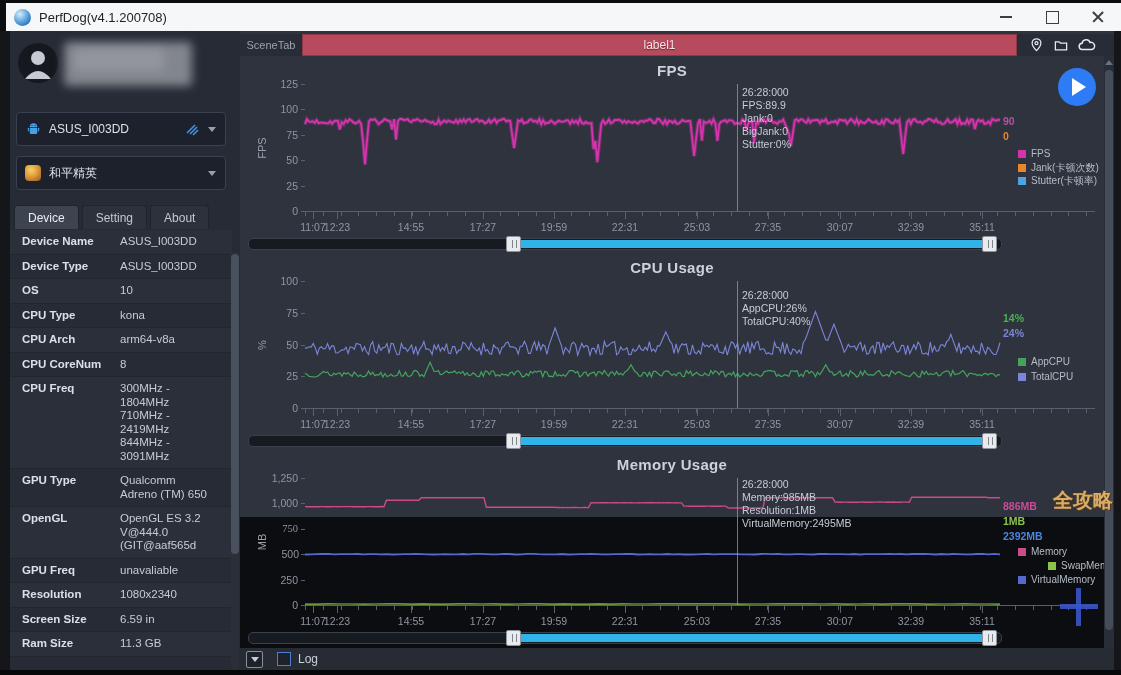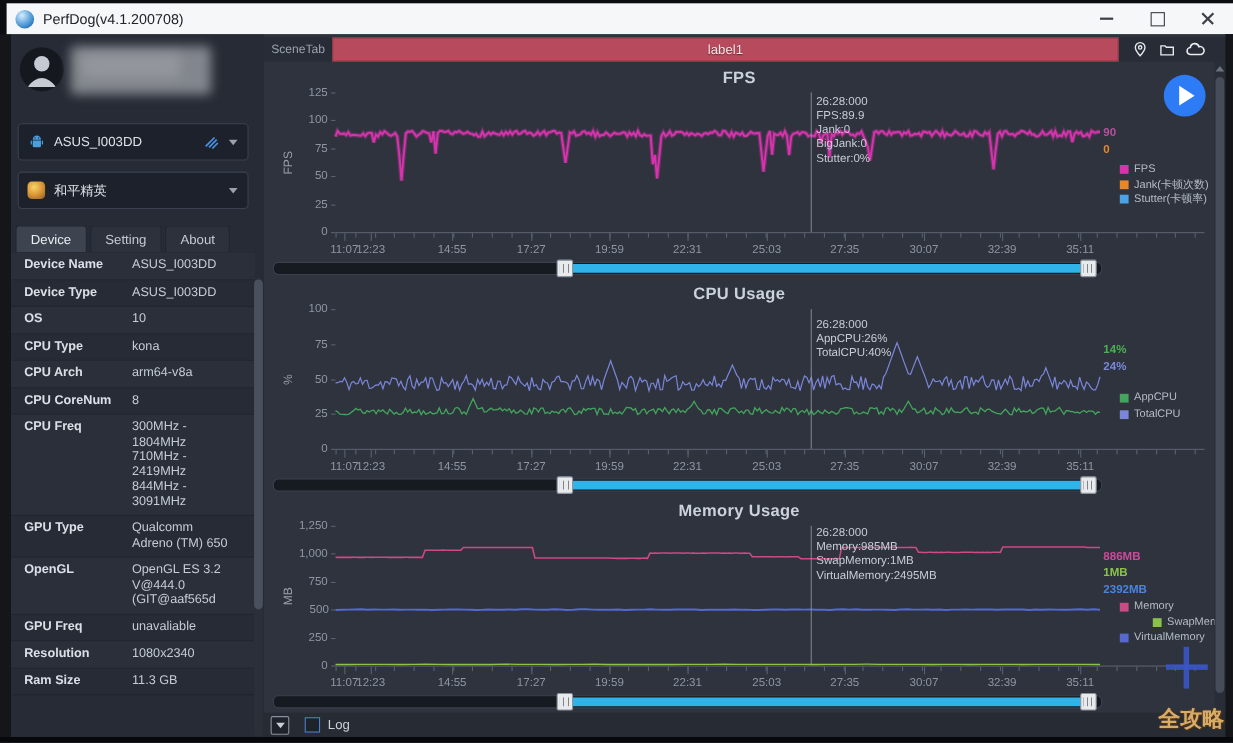--- a/index.html
+++ b/index.html
@@ -35,21 +35,21 @@
   #info-table{left:0;top:199px;width:222px;}
   .it-header{display:flex;background:#313845;height:22px;align-items:center;font-size:12px;color:#d9dee6;font-weight:bold;}
   .it-row{display:flex;font-size:11.5px;border-bottom:1px solid #21262f;}
   .it-label{width:108px;padding:5px 0 5px 12px;color:#dbe0e8;font-weight:bold;box-sizing:border-box;}
   .it-value{flex:1;padding:5px 2px 5px 2px;color:#c6ccd6;line-height:13.5px;}
   .it-row:nth-child(odd){background:#2a2f3a;}
   .it-row:nth-child(even){background:#262b35;}
   #sb-scroll{left:221px;top:221px;width:8px;height:418px;background:#2a2f38;border-radius:4px;}
   #sb-thumb{left:0;top:2px;width:8px;height:300px;background:#4a515e;border-radius:4px;}
   
-  #main{left:240px;top:31px;width:881px;height:639px;background:#2e333e;}
+  #main{left:240px;top:31px;width:881px;height:486px;background:#2e333e;}
   #scene-bar{left:0;top:3px;width:881px;height:22px;display:flex;align-items:center;background:#272c36;}
   #scene-tab-label{width:62px;text-align:center;font-size:11px;color:#9ba2ae;}
   #scene-label-bar{width:713px;height:20px;background:#b74a5c;border:1px solid #8e3945;display:flex;align-items:center;justify-content:center;
     color:#f3e8ea;font-size:12px;text-shadow:0 1px 1px rgba(60,10,20,.6);}
   #scene-icons{display:flex;align-items:center;gap:9px;margin-left:12px;}
   .scene-icon svg{display:block;}
   
   .chart-block{left:0;width:864px;height:197px;}
   .c0{top:25px;} .c1{top:222px;} .c2{top:419px;}
   .chart-title{left:0;top:6px;width:864px;text-align:center;font-size:15px;font-weight:600;color:#ccd2dc;letter-spacing:.3px;}
@@ -219,20 +219,26 @@
         <div class="it-row">
           <div class="it-label">GPU Freq</div>
           <div class="it-value">
             <div>unavaliable</div>
           </div>
         </div>
         <div class="it-row">
           <div class="it-label">Resolution</div>
           <div class="it-value">
             <div>1080x2340</div>
+          </div>
+        </div>
+        <div class="it-row">
+          <div class="it-label">Screen Size</div>
+          <div class="it-value">
+            <div>6.59 in</div>
           </div>
         </div>
         <div class="it-row">
           <div class="it-label">Ram Size</div>
           <div class="it-value">
             <div>11.3 GB</div>
           </div>
         </div>
       </div>
   </div>
@@ -489,21 +495,21 @@
     </div>
   <div class="abs chart-block c2">
       <div class="abs chart-title">Memory Usage</div>
       <div class="abs ylab" style="left: 22px; top: 91.5px;">MB</div>
       <div class="abs ytick" style="left: 0px; top: 149px;">0</div>
       <div class="abs" style="left: 61px; top: 155px; width: 4px; height: 1px; background: rgb(90, 97, 110);"></div>
       <div class="abs ytick" style="left: 0px; top: 123.6px;">250</div>
       <div class="abs" style="left: 61px; top: 129.6px; width: 4px; height: 1px; background: rgb(90, 97, 110);"></div>
       <div class="abs ytick" style="left: 1px; top: 98.2px;">500</div>
       <div class="abs" style="left: 61px; top: 104.2px; width: 4px; height: 1px; background: rgb(90, 97, 110);"></div>
-      <div class="abs ytick" style="left: 0px; top: 72.8px;">750</div>
+      <div class="abs ytick" style="left: 0px; top: 72.8px; font-family: Liberation Serif, serif;">750</div>
       <div class="abs" style="left: 61px; top: 78.8px; width: 4px; height: 1px; background: rgb(90, 97, 110);"></div>
       <div class="abs ytick" style="left: 0px; top: 47.4px;">1,000</div>
       <div class="abs" style="left: 61px; top: 53.4px; width: 4px; height: 1px; background: rgb(90, 97, 110);"></div>
       <div class="abs ytick" style="left: 0px; top: 22px;">1,250</div>
       <div class="abs" style="left: 61px; top: 28px; width: 4px; height: 1px; background: rgb(90, 97, 110);"></div>
       <div class="abs axis-line" style="left: 65px; top: 155px; width: 790px;"></div>
       <div class="abs tickmark" style="left: 65px; top: 156px; height: 4px;"></div>
       <div class="abs tickmark" style="left: 82.75px; top: 156px; height: 4px;"></div>
       <div class="abs tickmark" style="left: 100.5px; top: 156px; height: 4px;"></div>
       <div class="abs tickmark" style="left: 118.25px; top: 156px; height: 4px;"></div>
@@ -572,21 +578,21 @@
       <div class="abs xtick" style="left: 716px; top: 165px;">35:11</div>
       <svg width="695" height="127" viewBox="0 0 695 127" style="position: absolute; left: 65px; top: 28px; overflow: visible;">
         <polyline points="0.0,76.5 5.8,76.3 11.7,76.2 17.5,76.0 23.4,75.9 29.2,76.3 35.0,76.1 40.9,76.2 46.7,76.2 52.6,76.0 58.4,76.4 64.2,76.2 70.1,76.2 75.9,76.3 81.8,76.2 87.6,76.5 93.4,76.4 99.3,76.2 105.1,76.1 111.0,76.0 116.8,76.2 122.6,76.4 128.5,76.5 134.3,76.4 140.2,76.1 146.0,76.3 151.8,76.4 157.7,76.0 163.5,76.3 169.4,75.9 175.2,75.9 181.1,76.2 186.9,76.4 192.7,76.3 198.6,75.9 204.4,76.0 210.3,76.5 216.1,76.3 221.9,75.9 227.8,75.9 233.6,76.2 239.5,76.3 245.3,76.4 251.1,76.3 257.0,76.0 262.8,76.5 268.7,76.3 274.5,76.2 280.3,76.2 286.2,75.9 292.0,76.2 297.9,76.4 303.7,76.4 309.5,76.1 315.4,76.1 321.2,76.0 327.1,76.0 332.9,76.5 338.7,76.3 344.6,76.2 350.4,76.4 356.3,76.3 362.1,76.0 367.9,76.4 373.8,76.2 379.6,76.5 385.5,76.5 391.3,76.3 397.1,76.1 403.0,76.0 408.8,76.4 414.7,76.1 420.5,76.1 426.3,76.2 432.2,76.1 438.0,76.3 443.9,76.4 449.7,76.5 455.5,76.0 461.4,75.9 467.2,76.2 473.1,75.9 478.9,76.4 484.7,76.3 490.6,76.2 496.4,76.2 502.3,76.4 508.1,76.5 513.9,76.0 519.8,75.9 525.6,76.2 531.5,76.2 537.3,76.1 543.2,76.3 549.0,76.0 554.8,76.5 560.7,76.2 566.5,76.2 572.4,76.1 578.2,76.2 584.0,76.0 589.9,76.1 595.7,76.0 601.6,76.4 607.4,76.0 613.2,76.0 619.1,76.0 624.9,76.1 630.8,76.5 636.6,76.0 642.4,76.3 648.3,76.0 654.1,76.2 660.0,76.3 665.8,76.4 671.6,76.0 677.5,75.9 683.3,76.3 689.2,75.9 695.0,76.4" fill="none" stroke="#5569cf" stroke-width="1.8"></polyline>
         <polyline points="0.0,126.1 11.8,126.1 23.6,125.9 35.3,126.0 47.1,126.0 58.9,126.1 70.7,126.0 82.5,125.8 94.2,125.9 106.0,126.1 117.8,125.9 129.6,126.1 141.4,126.1 153.1,125.8 164.9,125.9 176.7,126.0 188.5,125.9 200.3,126.1 212.0,126.0 223.8,125.9 235.6,125.8 247.4,126.1 259.2,125.9 270.9,126.1 282.7,126.1 294.5,125.9 306.3,126.1 318.1,125.9 329.8,126.0 341.6,126.0 353.4,125.8 365.2,125.9 376.9,125.9 388.7,125.9 400.5,125.9 412.3,125.9 424.1,125.9 435.8,126.1 447.6,126.0 459.4,126.0 471.2,125.9 483.0,125.8 494.7,125.9 506.5,125.9 518.3,126.0 530.1,125.9 541.9,126.1 553.6,126.0 565.4,125.9 577.2,126.1 589.0,125.9 600.8,125.9 612.5,125.9 624.3,126.1 636.1,126.0 647.9,126.0 659.7,125.9 671.4,126.0 683.2,126.0 695.0,126.1" fill="none" stroke="#8bc34a" stroke-width="1.2"></polyline>
         <polyline points="0.0,28.6 2.3,28.7 4.6,28.7 7.0,28.6 9.3,28.7 11.6,28.6 13.9,28.7 16.3,28.6 18.6,28.6 20.9,28.7 23.2,28.7 25.6,28.7 27.9,28.6 30.2,28.6 32.5,28.7 34.9,28.6 37.2,28.6 39.5,28.6 41.8,28.6 44.2,28.6 46.5,28.6 48.8,28.7 51.1,28.7 53.5,28.7 55.8,28.6 58.1,28.7 60.4,28.7 62.8,28.6 65.1,28.6 67.4,28.7 69.7,28.7 72.1,28.6 74.4,28.7 76.7,28.5 79.0,28.7 81.4,22.3 83.7,22.3 86.0,22.2 88.3,22.3 90.7,22.2 93.0,22.3 95.3,22.2 97.6,22.1 99.9,22.3 102.3,22.3 104.6,22.3 106.9,22.2 109.2,22.2 111.6,22.2 113.9,22.3 116.2,19.7 118.5,19.7 120.9,19.8 123.2,19.7 125.5,19.7 127.8,19.8 130.2,19.8 132.5,19.7 134.8,19.8 137.1,19.8 139.5,19.7 141.8,19.7 144.1,19.7 146.4,19.7 148.8,19.7 151.1,19.7 153.4,19.8 155.7,19.8 158.1,19.7 160.4,19.7 162.7,19.7 165.0,19.8 167.4,19.7 169.7,19.8 172.0,19.7 174.3,19.8 176.7,19.8 179.0,19.8 181.3,29.2 183.6,29.2 186.0,29.3 188.3,29.2 190.6,29.2 192.9,29.3 195.3,29.2 197.6,29.3 199.9,29.3 202.2,29.2 204.5,29.3 206.9,29.3 209.2,29.2 211.5,29.2 213.8,29.3 216.2,29.2 218.5,29.2 220.8,29.2 223.1,29.3 225.5,29.2 227.8,29.3 230.1,29.2 232.4,29.2 234.8,29.2 237.1,29.2 239.4,29.3 241.7,29.2 244.1,29.3 246.4,29.3 248.7,29.3 251.0,29.5 253.4,29.5 255.7,29.6 258.0,29.5 260.3,29.6 262.7,29.5 265.0,29.6 267.3,29.5 269.6,29.5 272.0,29.5 274.3,29.6 276.6,29.6 278.9,29.5 281.3,29.4 283.6,29.6 285.9,24.8 288.2,24.9 290.6,24.7 292.9,24.9 295.2,24.8 297.5,24.8 299.8,24.8 302.2,24.8 304.5,24.9 306.8,24.7 309.1,24.7 311.5,24.8 313.8,24.8 316.1,24.9 318.4,24.8 320.8,24.8 323.1,24.9 325.4,24.8 327.7,24.9 330.1,24.9 332.4,24.9 334.7,24.8 337.0,24.9 339.4,24.8 341.7,24.8 344.0,24.7 346.3,24.8 348.7,24.7 351.0,24.9 353.3,24.8 355.6,24.9 358.0,24.7 360.3,24.9 362.6,24.8 364.9,24.8 367.3,24.9 369.6,24.9 371.9,24.8 374.2,24.9 376.6,24.9 378.9,28.1 381.2,28.1 383.5,28.2 385.9,28.2 388.2,28.2 390.5,28.1 392.8,28.2 395.2,28.2 397.5,28.2 399.8,28.3 402.1,28.1 404.4,28.1 406.8,28.2 409.1,28.3 411.4,28.1 413.7,28.2 416.1,28.2 418.4,28.1 420.7,28.1 423.0,29.9 425.4,30.0 427.7,29.9 430.0,30.0 432.3,29.9 434.7,30.0 437.0,29.9 439.3,30.0 441.6,29.9 444.0,30.0 446.3,30.1 448.6,30.0 450.9,30.0 453.3,30.1 455.6,29.9 457.9,30.0 460.2,19.7 462.6,19.8 464.9,19.8 467.2,19.8 469.5,19.7 471.9,19.8 474.2,19.7 476.5,19.8 478.8,19.7 481.2,19.8 483.5,19.7 485.8,19.8 488.1,19.7 490.5,19.8 492.8,19.7 495.1,19.7 497.4,19.7 499.7,19.7 502.1,19.7 504.4,19.7 506.7,19.8 509.0,19.7 511.4,19.7 513.7,19.7 516.0,19.7 518.3,19.8 520.7,19.7 523.0,19.6 525.3,19.7 527.6,19.8 530.0,24.1 532.3,24.0 534.6,24.2 536.9,24.2 539.3,24.1 541.6,24.1 543.9,24.2 546.2,24.1 548.6,24.2 550.9,24.1 553.2,24.2 555.5,24.1 557.9,24.0 560.2,24.2 562.5,24.2 564.8,24.2 567.2,24.2 569.5,24.1 571.8,24.1 574.1,24.0 576.5,24.0 578.8,24.1 581.1,24.2 583.4,24.0 585.8,24.2 588.1,24.0 590.4,24.2 592.7,24.1 595.1,24.2 597.4,24.1 599.7,24.1 602.0,24.1 604.3,24.2 606.7,19.3 609.0,19.3 611.3,19.2 613.6,19.3 616.0,19.2 618.3,19.3 620.6,19.3 622.9,19.3 625.3,19.2 627.6,19.2 629.9,19.3 632.2,19.2 634.6,19.3 636.9,19.3 639.2,19.2 641.5,19.3 643.9,19.2 646.2,19.2 648.5,19.2 650.8,19.2 653.2,19.3 655.5,19.3 657.8,19.3 660.1,19.2 662.5,19.2 664.8,19.2 667.1,19.2 669.4,19.2 671.8,19.3 674.1,19.2 676.4,19.2 678.7,19.3 681.1,19.3 683.4,19.8 685.7,19.8 688.0,19.8 690.4,19.8 692.7,19.7 695.0,19.7" fill="none" stroke="#cc4a85" stroke-width="1.4"></polyline>
       </svg>
       <div class="abs crosshair" style="left: 497px; top: 28px; height: 127px;"></div>
       <div class="abs" style="left: 502px; top: 28px;">
         <div class="tooltip-line">26:28:000</div>
         <div class="tooltip-line">Memory:985MB</div>
-        <div class="tooltip-line">SwapMemory:1MB</div>
+        <div class="tooltip-line">Resolution:1MB</div>
         <div class="tooltip-line">VirtualMemory:2495MB</div>
       </div>
       <div class="abs end-label" style="left: 763px; top: 50px; color: rgb(204, 74, 154);">886MB</div>
       <div class="abs end-label" style="left: 763px; top: 65px; color: rgb(139, 195, 74);">1MB</div>
       <div class="abs end-label" style="left: 763px; top: 80px; color: rgb(74, 132, 224);">2392MB</div>
       <div class="abs legend-item" style="left: 778px; top: 96px;">
         <div class="legend-swatch" style="background: rgb(204, 74, 133);"></div>
         <span class="legend-text">Memory</span>
       </div>
       <div class="abs legend-item" style="left: 808px; top: 110px;">

